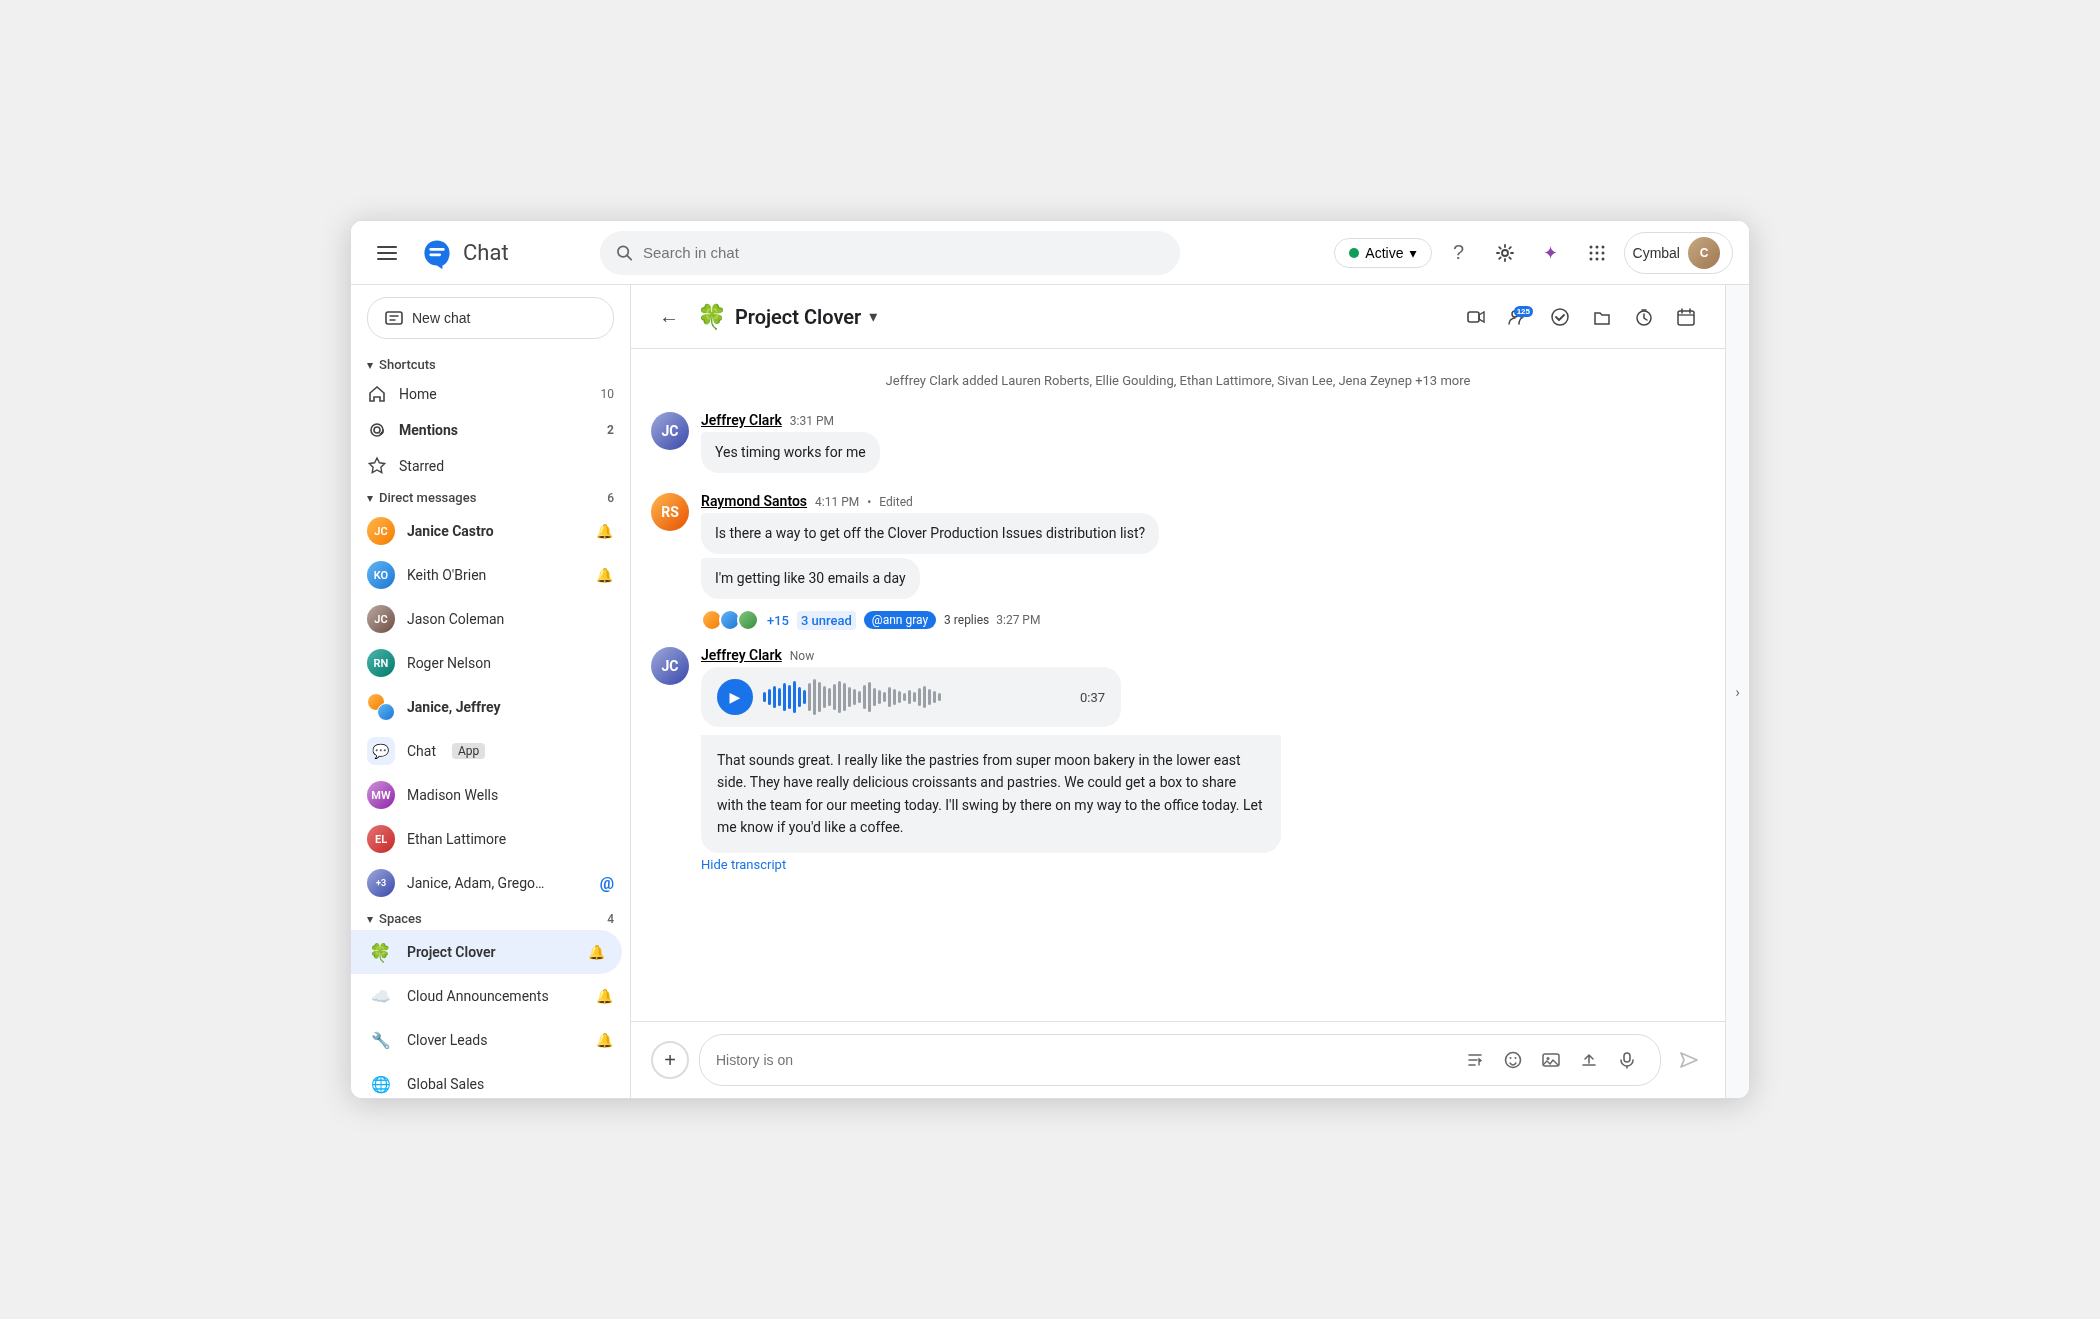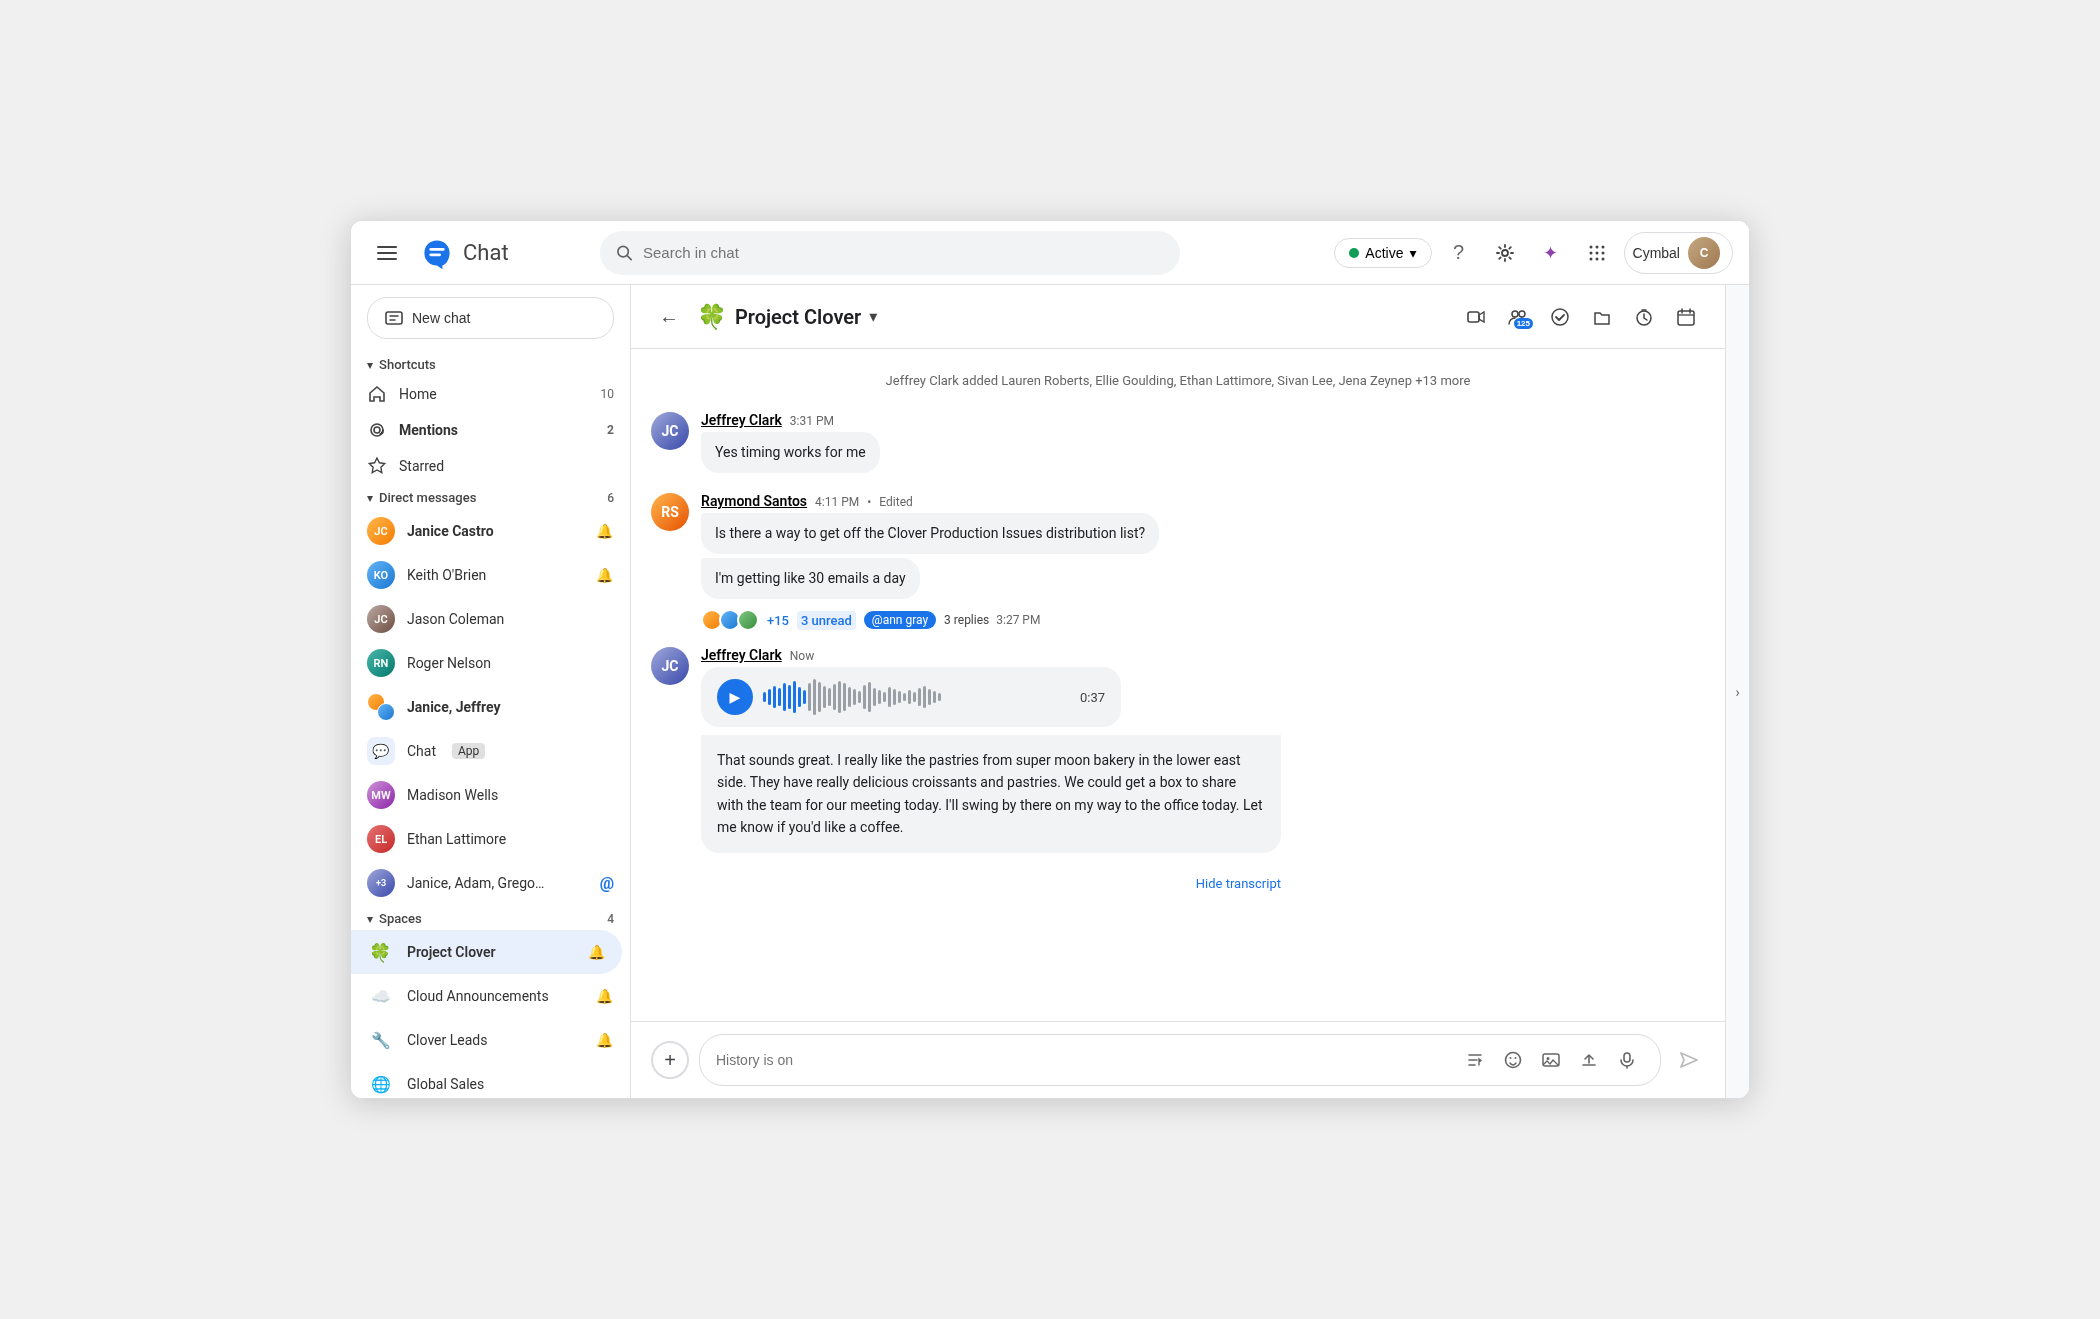--- a/index.html
+++ b/index.html
@@ -212,21 +212,21 @@
     .header-actions {
       display: flex; align-items: center; gap: 4px;
     }
     .header-icon-btn {
       width: 38px; height: 38px;
       display: flex; align-items: center; justify-content: center;
       border-radius: 50%; cursor: pointer; color: #444; font-size: 16px;
       border: none; background: none; position: relative;
     }
     .members-badge {
-      position: absolute; top: 20px; right: 4px;
+      position: absolute; top: 8px; right: 4px;
       background: #1a73e8; color: #fff; font-size: 8px;
       border-radius: 8px; padding: 1px 3px; font-weight: 700;
     }
     
     .messages-area {
       flex: 1; overflow-y: auto; padding: 16px 20px;
       display: flex; flex-direction: column; gap: 16px;
     }
     .system-msg {
       text-align: center; color: #666; font-size: 13px;
@@ -314,21 +314,21 @@
       border-radius: 0 0 18px 18px;
       padding: 14px 16px;
       max-width: 580px;
       font-size: 14px; color: #202124; line-height: 1.6;
     }
     .transcript-audio-wrapper {
       max-width: 580px;
     }
     .hide-transcript-link {
       color: #1a73e8; cursor: pointer; font-size: 13px;
-      text-align: right; margin-top: 23px; display: block;
+      margin-top: 4px; display: block;
     }
     
     .input-bar {
       padding: 12px 20px;
       border-top: 1px solid #e0e0e0;
       display: flex; align-items: center; gap: 10px;
       flex-shrink: 0;
     }
     .add-btn {
       width: 38px; height: 38px; border-radius: 50%;

